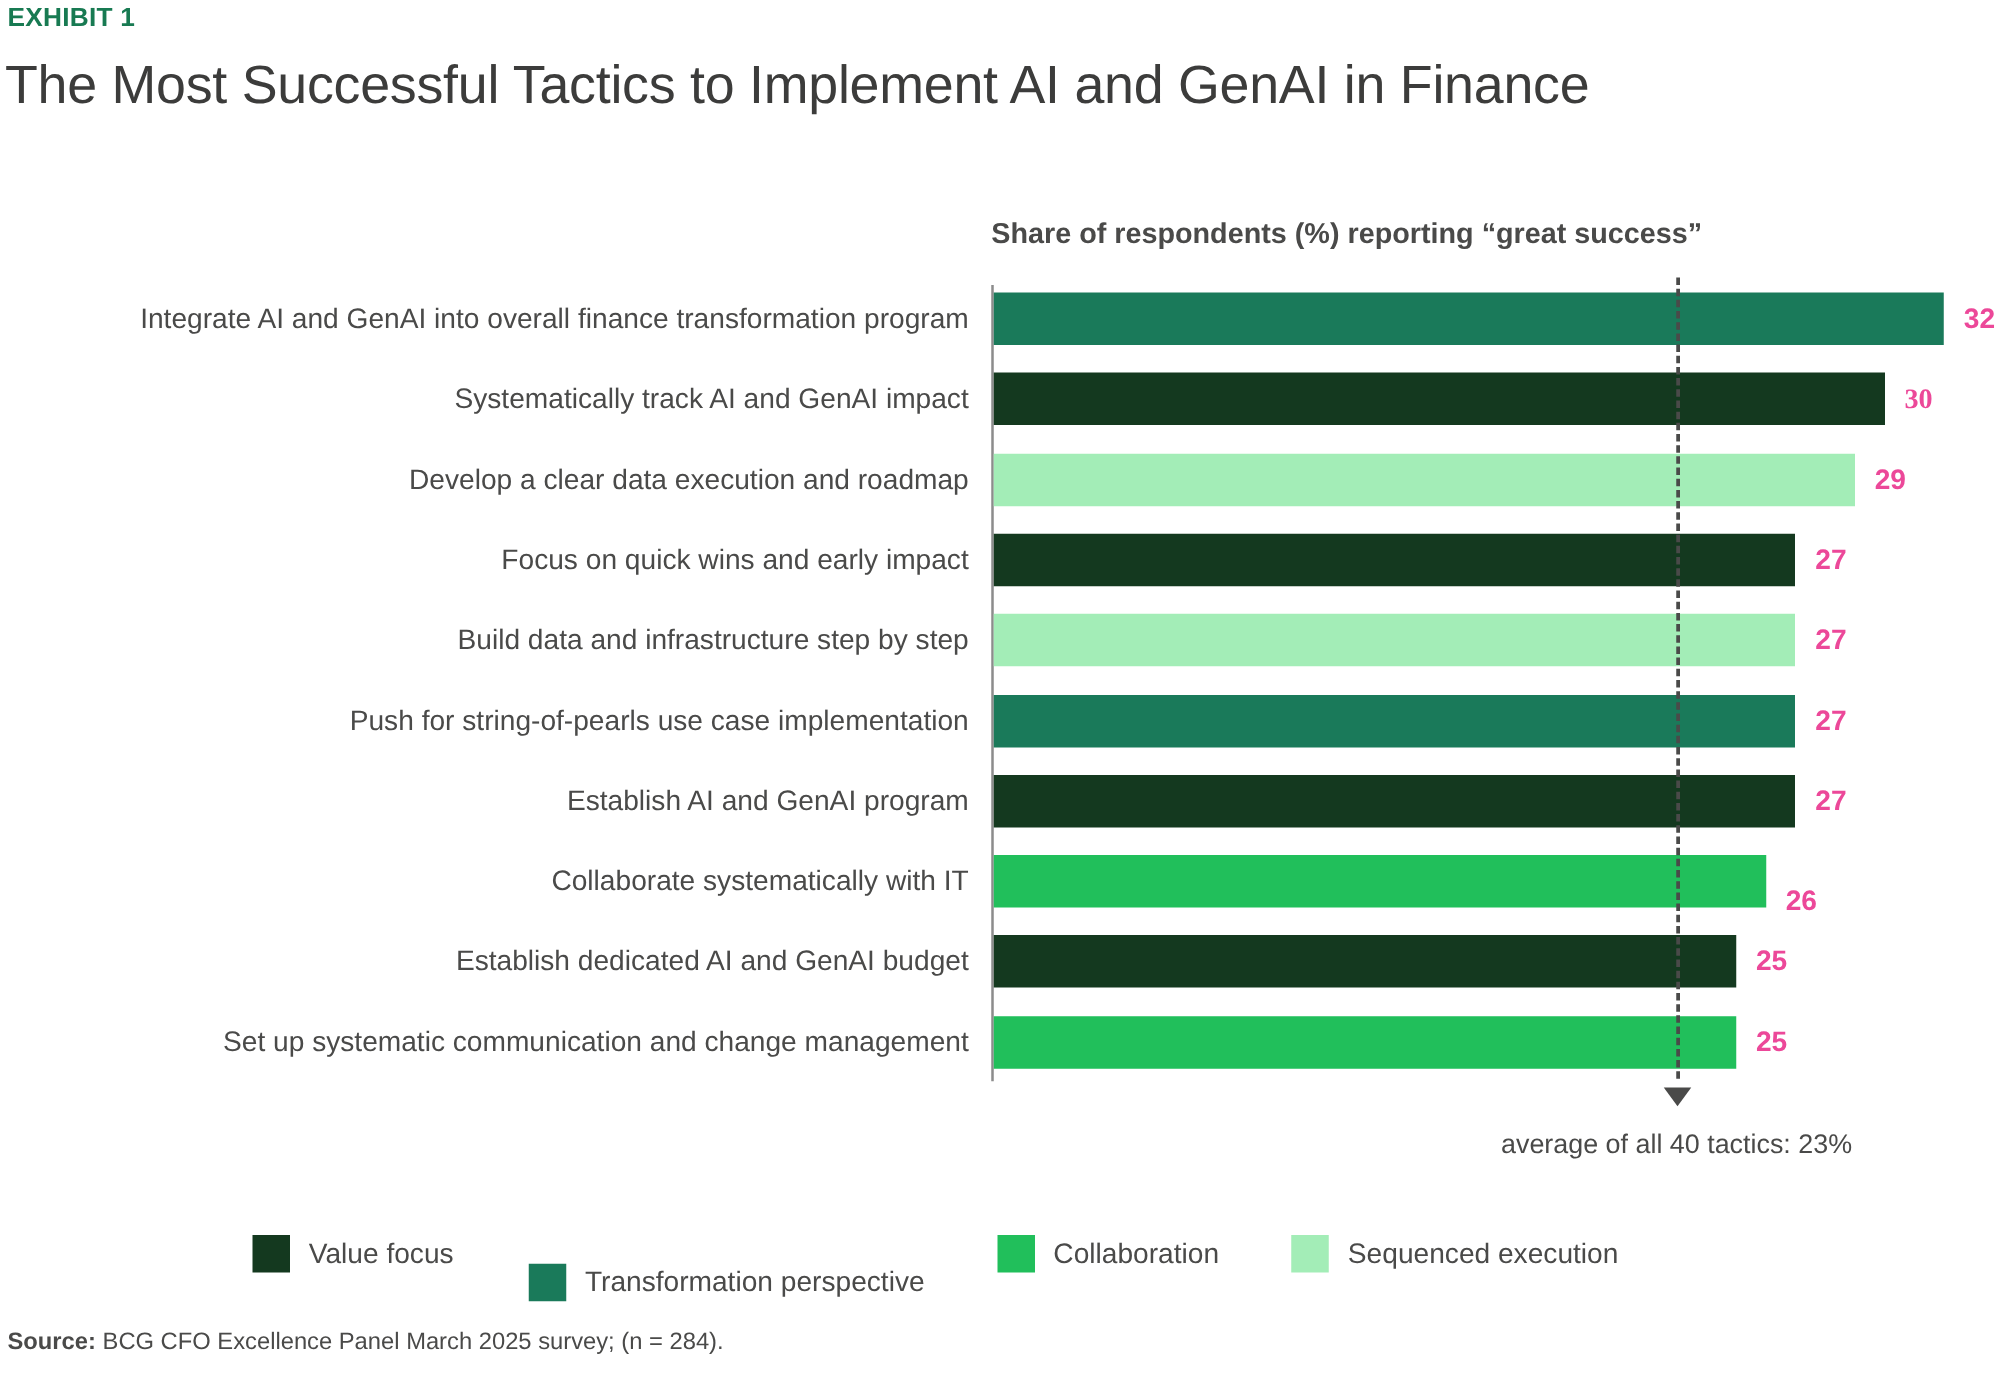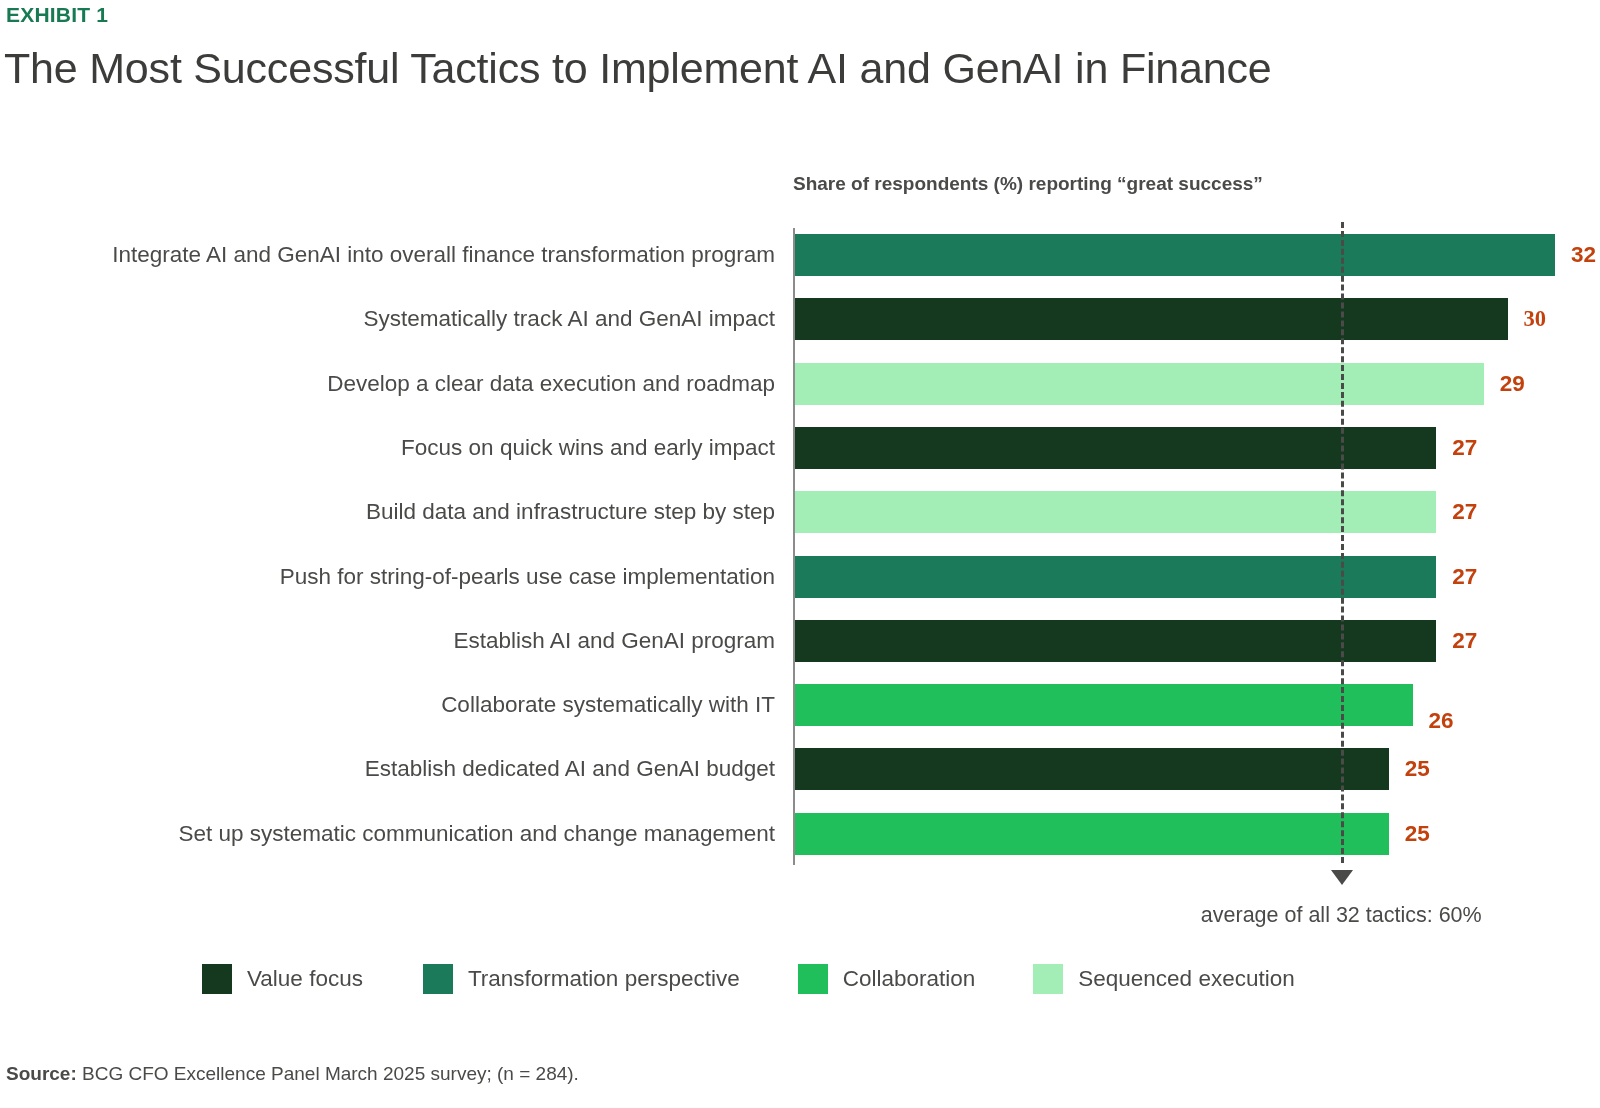--- a/index.html
+++ b/index.html
@@ -43,21 +43,21 @@
     left: 0;
     top: 0;
     width: 1600px;
     height: 1108px;
   }
 
   #axis-subtitle {
     position: absolute;
     left: 793px;
     top: 173px;
-    font-size: 19px;
+    font-size: 23px;
     font-weight: bold;
     color: #4a4a49;
     white-space: nowrap;
     text-align: right;
   }
 
   
   #plot {
     position: absolute;
     left: 0px;
@@ -95,21 +95,21 @@
     position: absolute;
     left: 795px;
     height: 42px;
     top: 0;
   }
   .value-label {
     position: absolute;
     font-size: 22.5px;
     font-weight: bold;
     line-height: 42px;
-    color: #c2410c;
+    color: #ec4899;
     white-space: nowrap;
   }
 
   
   #avg-line {
     position: absolute;
     top: 222px;
     width: 0;
     border-left: 3px dashed #4a4a49;
     height: 641px;
@@ -224,29 +224,29 @@
           <div class="value-label" style="left: 1404.75px; top: 0px;">25</div>
         </div>
         <div class="row" style="top: 812.7px; left: 0px; width: 1600px;">
           <div class="cat-label">Set up systematic communication and change management</div>
           <div class="bar" style="width: 593.75px; background: rgb(33, 191, 91);"></div>
           <div class="value-label" style="left: 1404.75px; top: 0px;">25</div>
         </div>
       </div>
     <div id="avg-line" style="left: 1341.25px;"></div>
     <div id="avg-arrow" style="left: 1331.25px; top: 870px;"></div>
-    <div id="avg-caption" style="left: 1341.25px;">average of all 32 tactics: 60%</div>
+    <div id="avg-caption" style="left: 1341.25px;">average of all 40 tactics: 23%</div>
   </div>
 
   <div id="legend">
       <div class="legend-item" style="margin-left: 2px;">
         <span class="legend-swatch" style="background: rgb(20, 57, 31);"></span>
         <span class="legend-text">Value focus</span>
       </div>
-      <div class="legend-item" style="margin-left: 60px;">
+      <div class="legend-item" style="margin-left: 60px; margin-top: 47px;">
         <span class="legend-swatch" style="background: rgb(26, 122, 90);"></span>
         <span class="legend-text">Transformation perspective</span>
       </div>
       <div class="legend-item" style="margin-left: 58px;">
         <span class="legend-swatch" style="background: rgb(33, 191, 91);"></span>
         <span class="legend-text">Collaboration</span>
       </div>
       <div class="legend-item" style="margin-left: 58px;">
         <span class="legend-swatch" style="background: rgb(163, 237, 183);"></span>
         <span class="legend-text">Sequenced execution</span>

